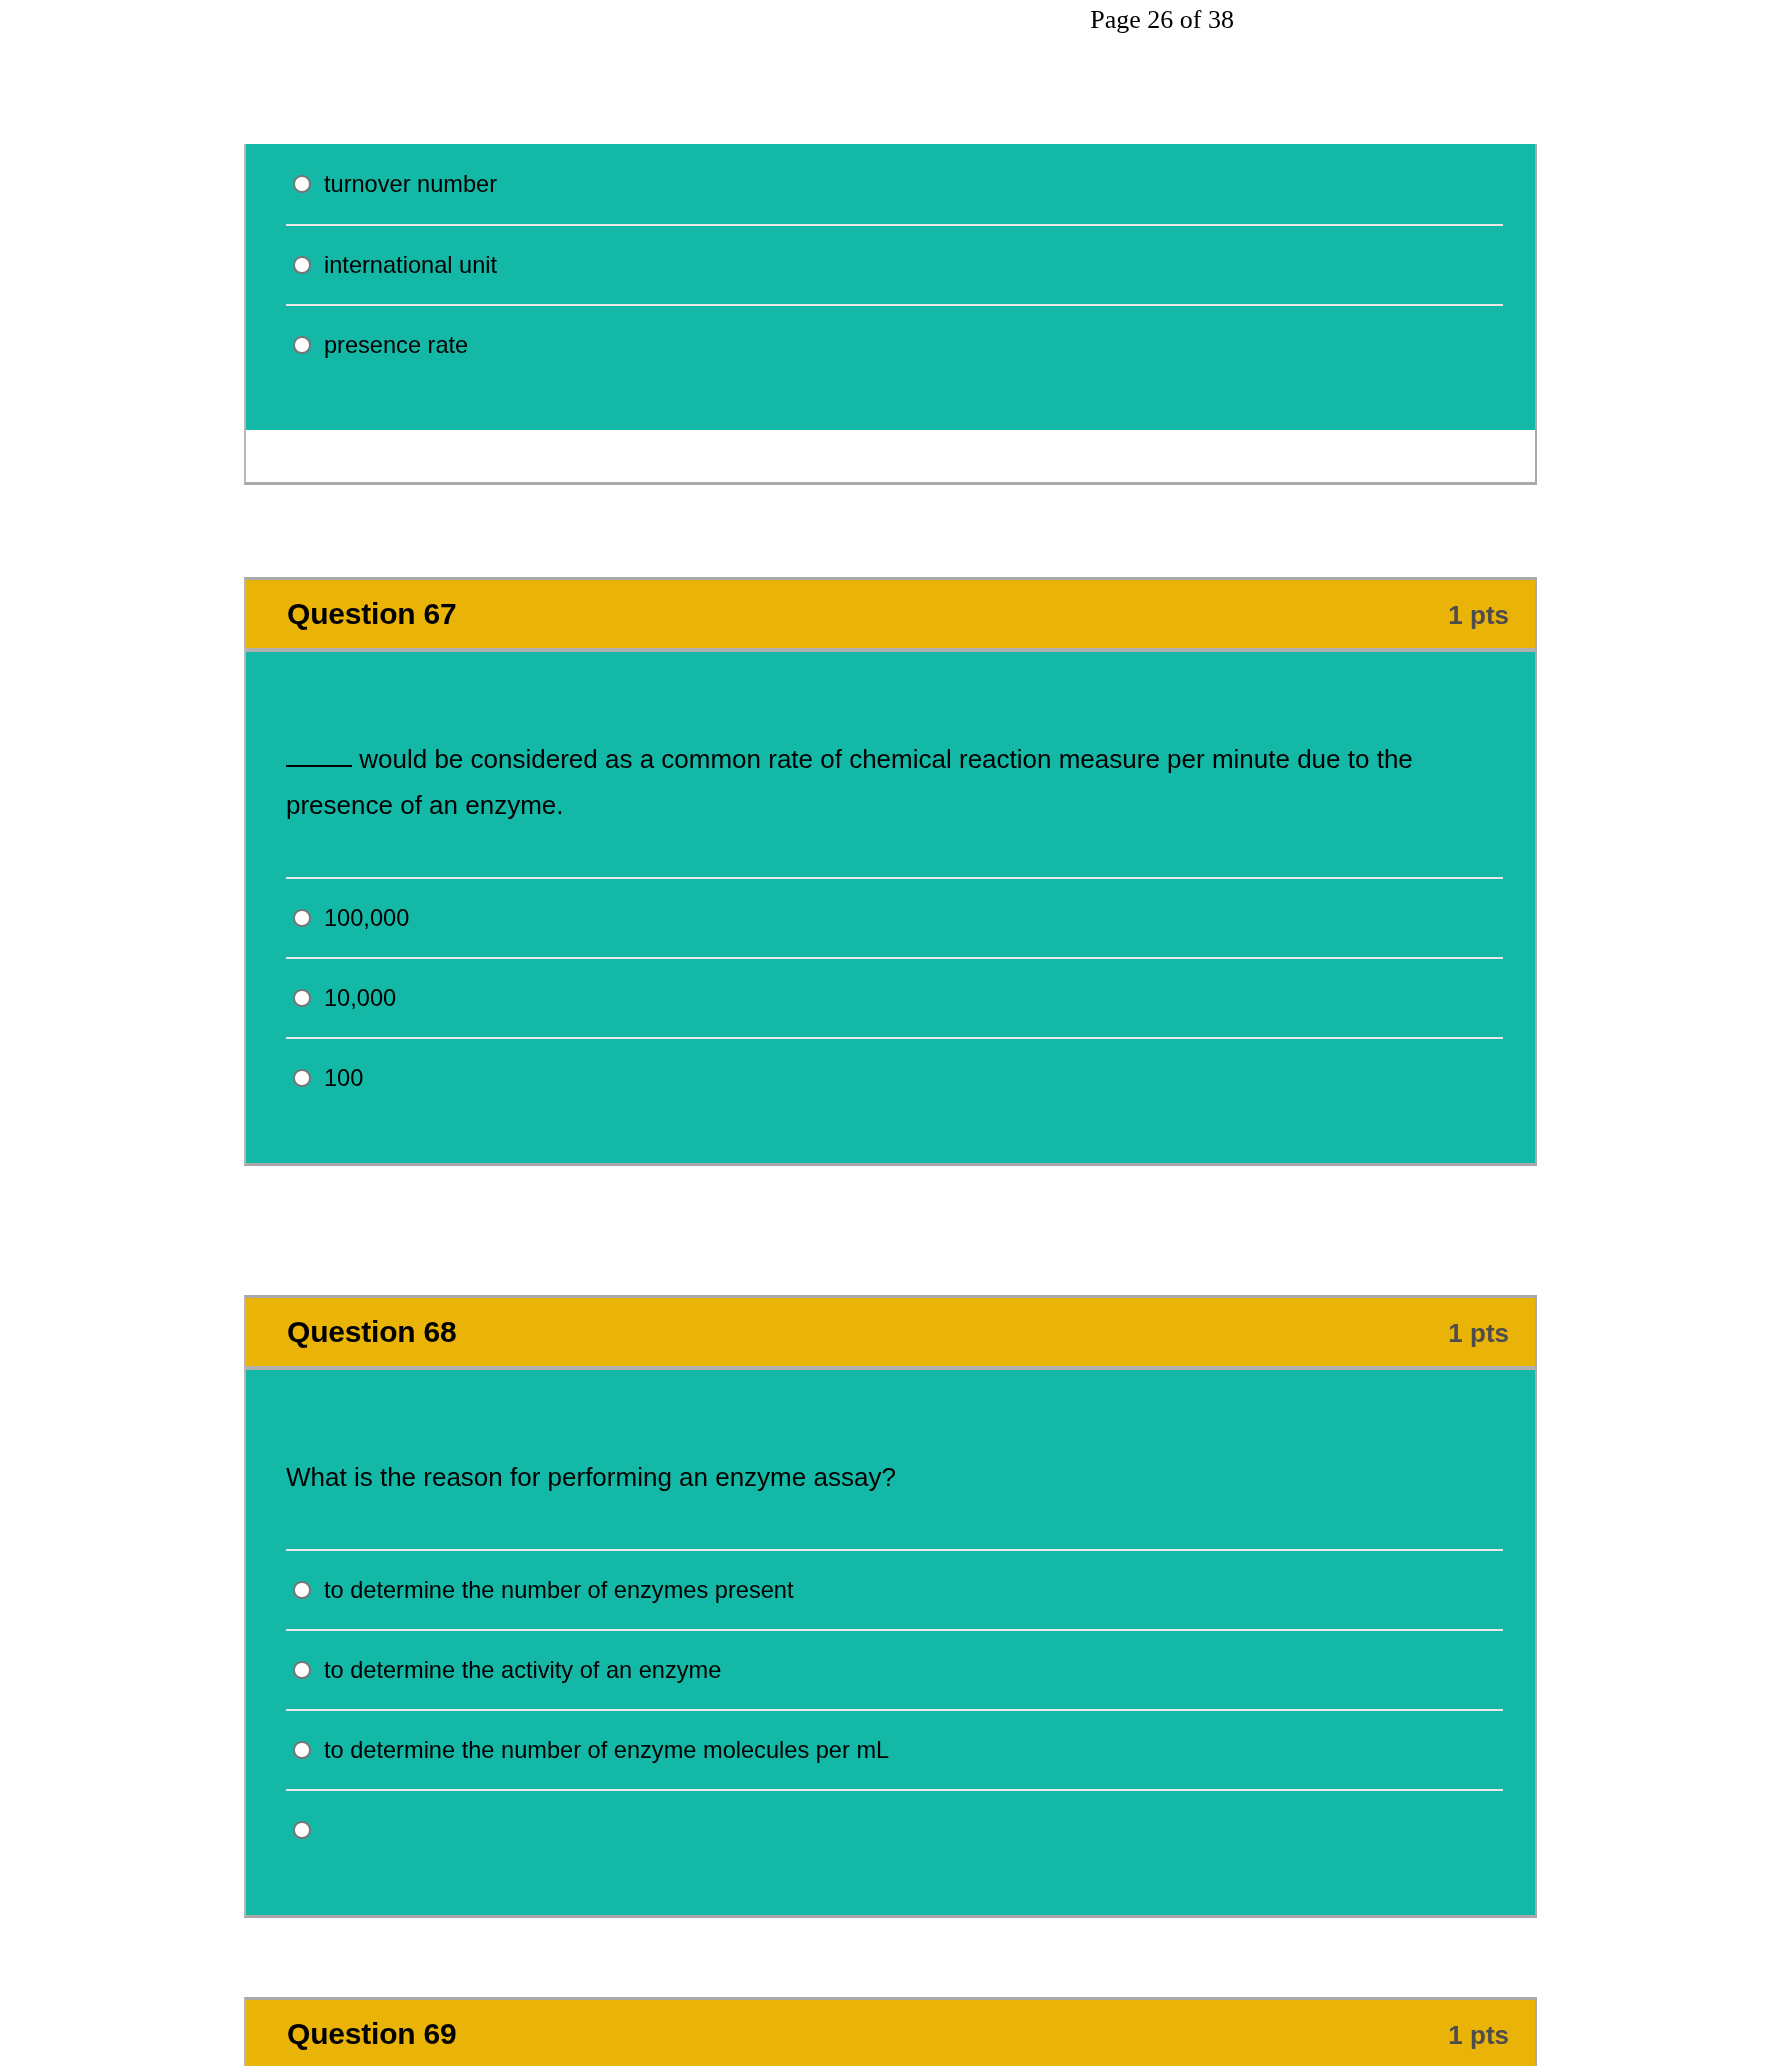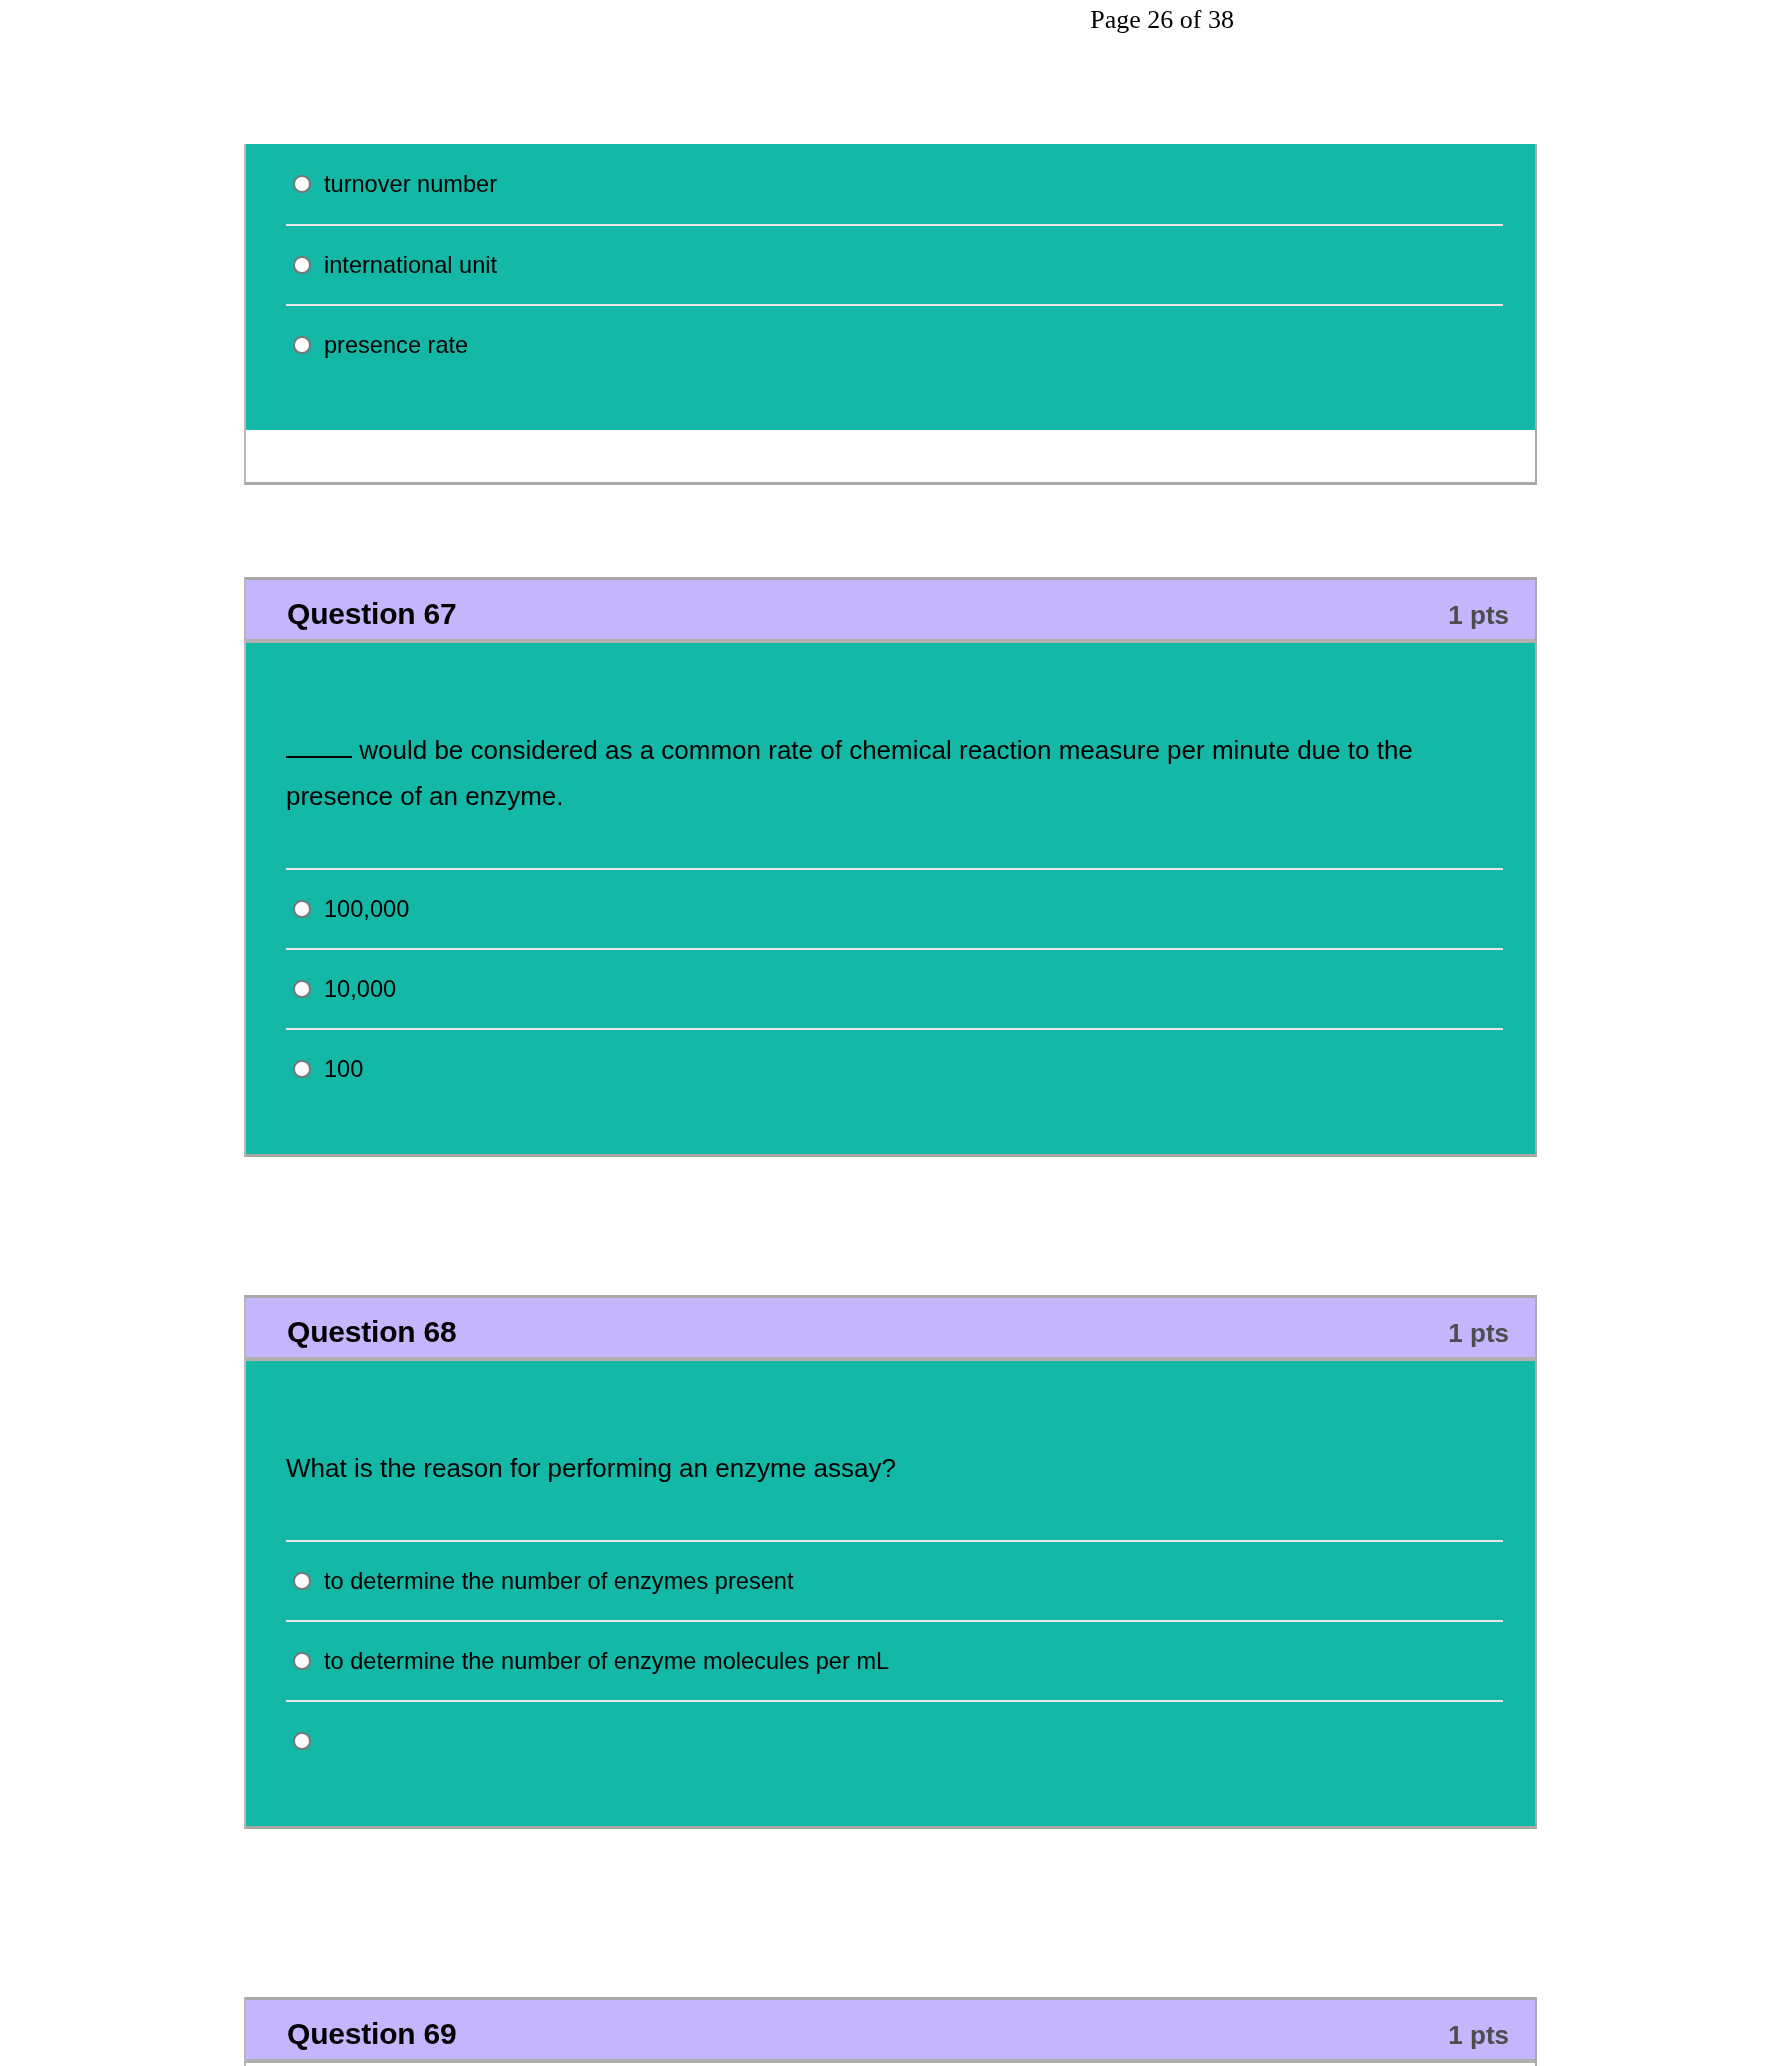--- a/index.html
+++ b/index.html
@@ -42,24 +42,24 @@
     box-sizing: border-box;
     background: #ffffff;
     border-left: 2.1px solid #b7b7b7;
     border-right: 2.9px solid #a9a9a9;
   }
   .qcard.with-top { border-top: 3.3px solid #a9a9a9; }
   .qcard.with-bottom { border-bottom: 3.7px solid #a9a9a9; }
 
   .qheader {
     position: relative;
-    height: 63px;
+    height: 72px;
     box-sizing: border-box;
     border-bottom: 4.5px solid #b0b0b0;
-    background: #c4b5fd;
+    background: #eab308;
   }
   .qheader-title {
     position: absolute;
     left: 41px;
     top: 16.5px;
     font-size: 30px;
     font-weight: bold;
     color: #000000;
     letter-spacing: -0.2px;
     white-space: nowrap;
@@ -211,20 +211,24 @@
     <div class="qbody">
       <div class="qtext">What is the reason for performing an enzyme assay?</div>
 
       <div class="options">
 
         <div class="option">
           <span class="radio"></span>
           <span class="opt-label">to determine the number of enzymes present</span>
         </div>
 
+        <div class="option">
+          <span class="radio"></span>
+          <span class="opt-label">to determine the activity of an enzyme</span>
+        </div>
 
         <div class="option">
           <span class="radio"></span>
           <span class="opt-label">to determine the number of enzyme molecules per mL</span>
         </div>
 
         <div class="option">
           <span class="radio"></span>
         </div>
 

